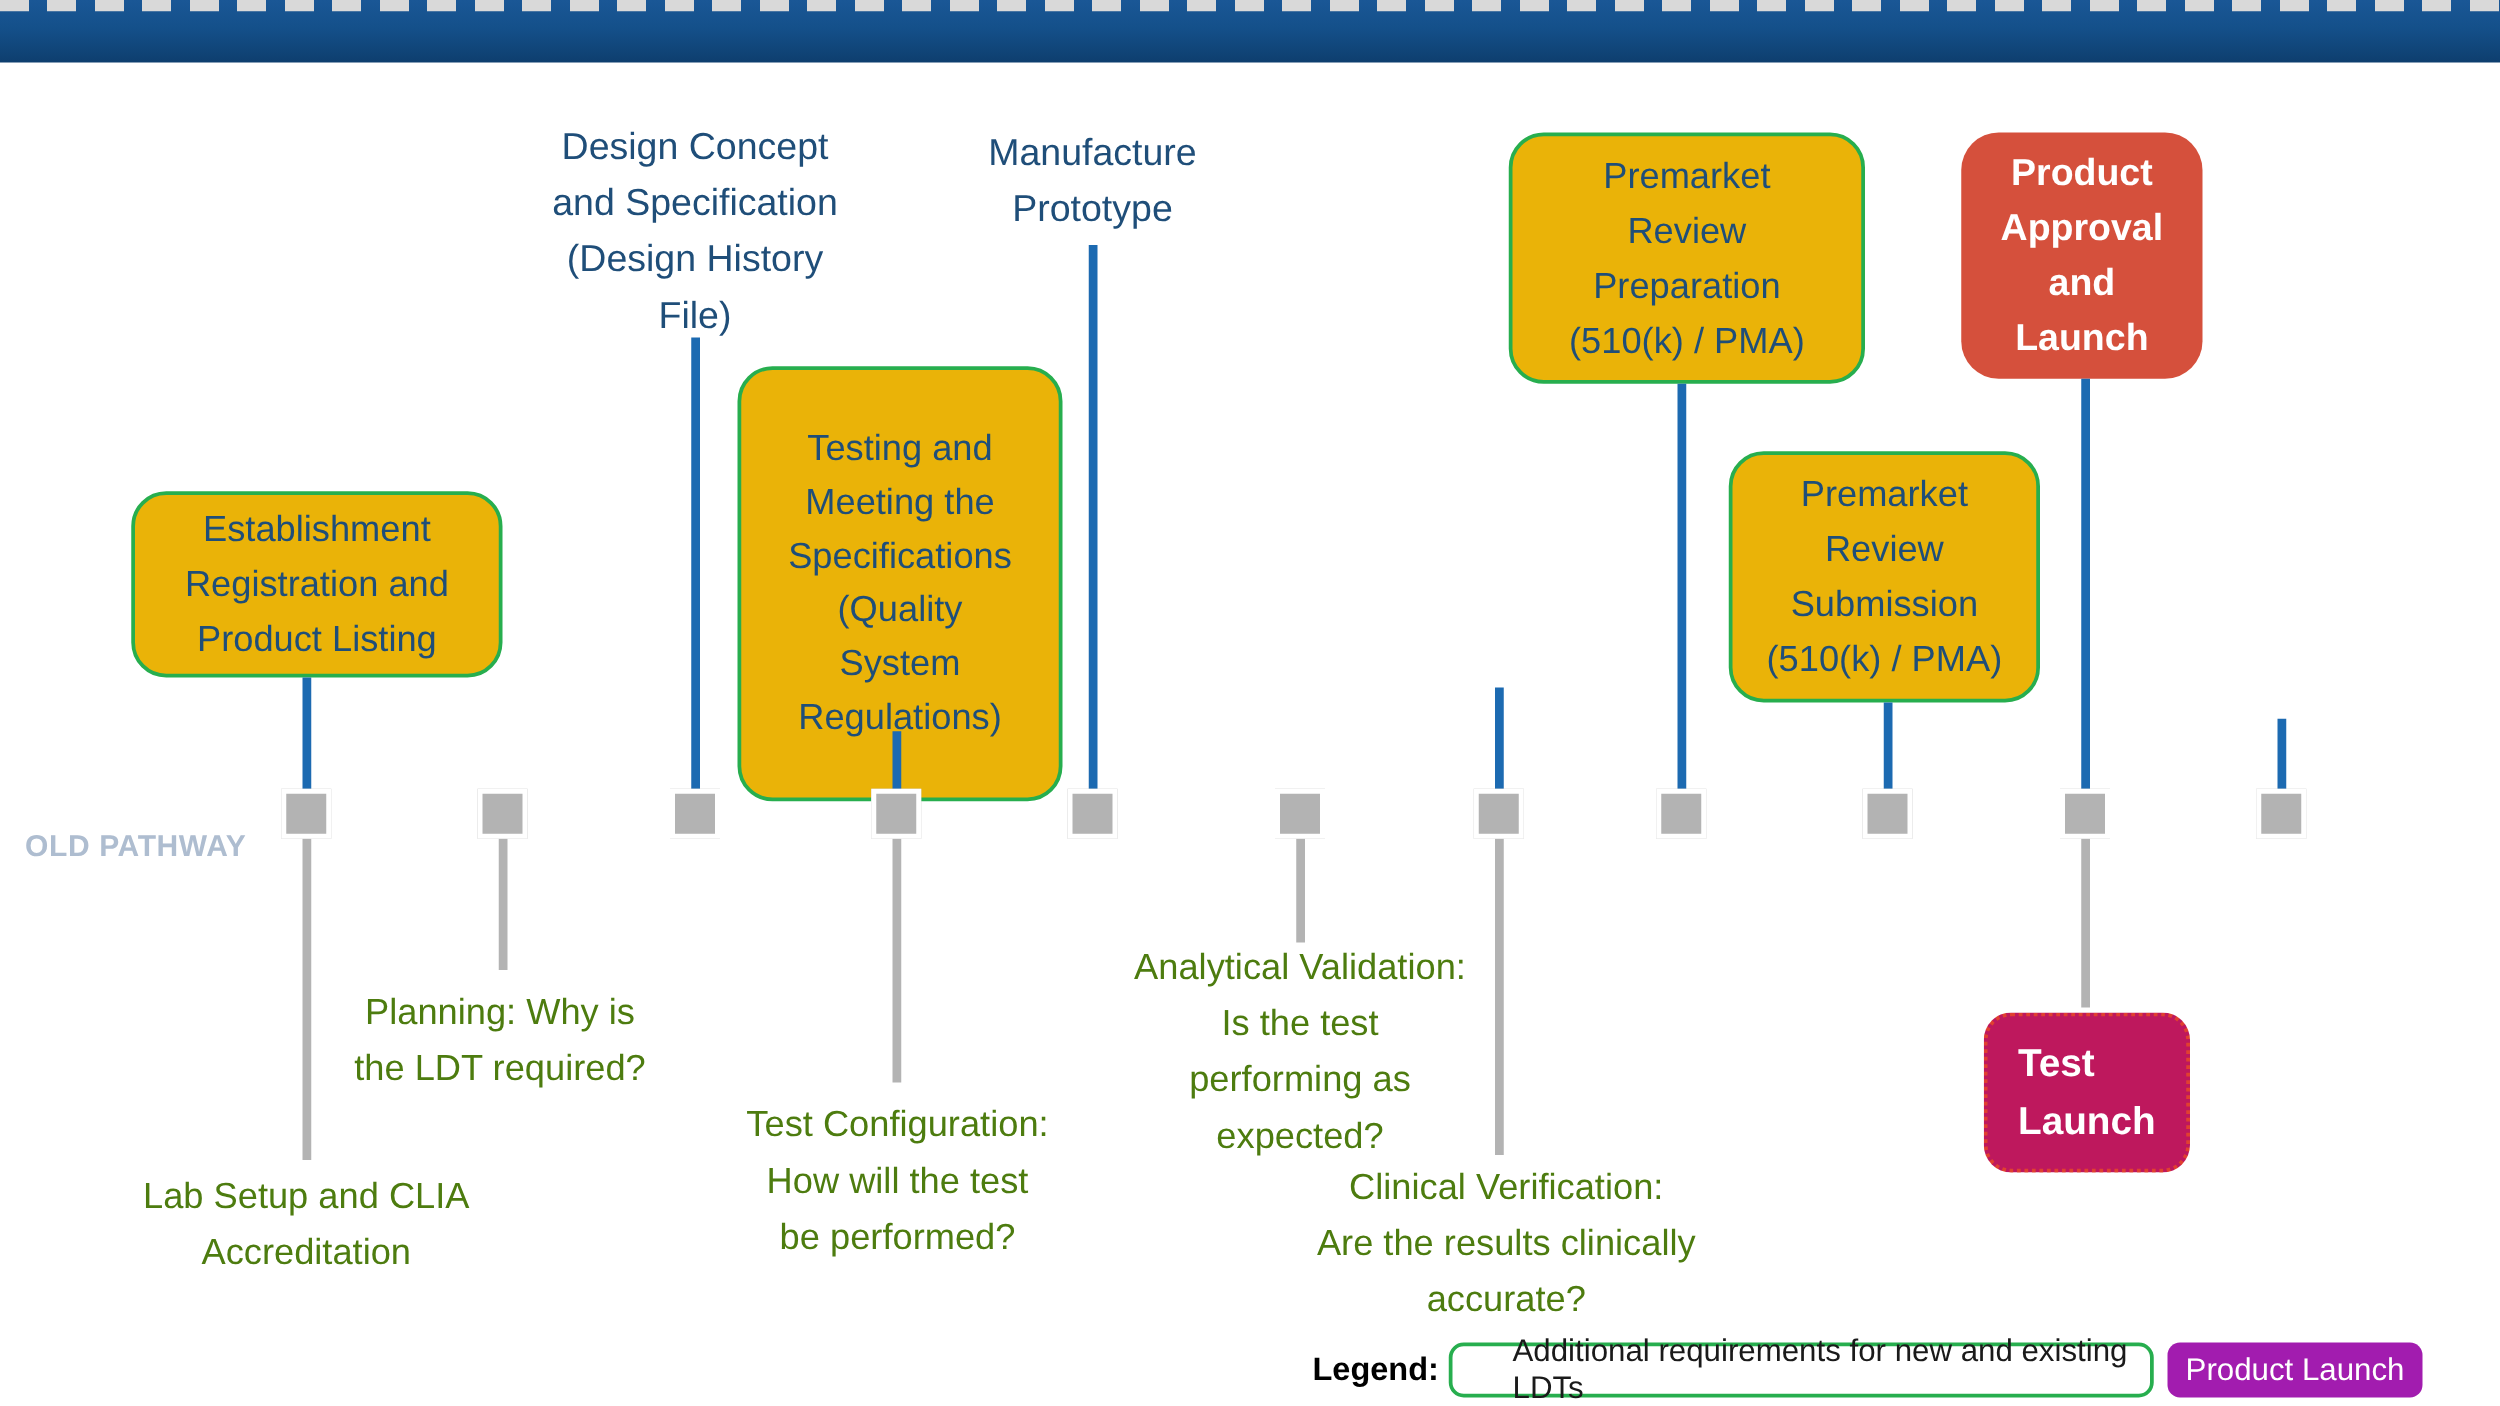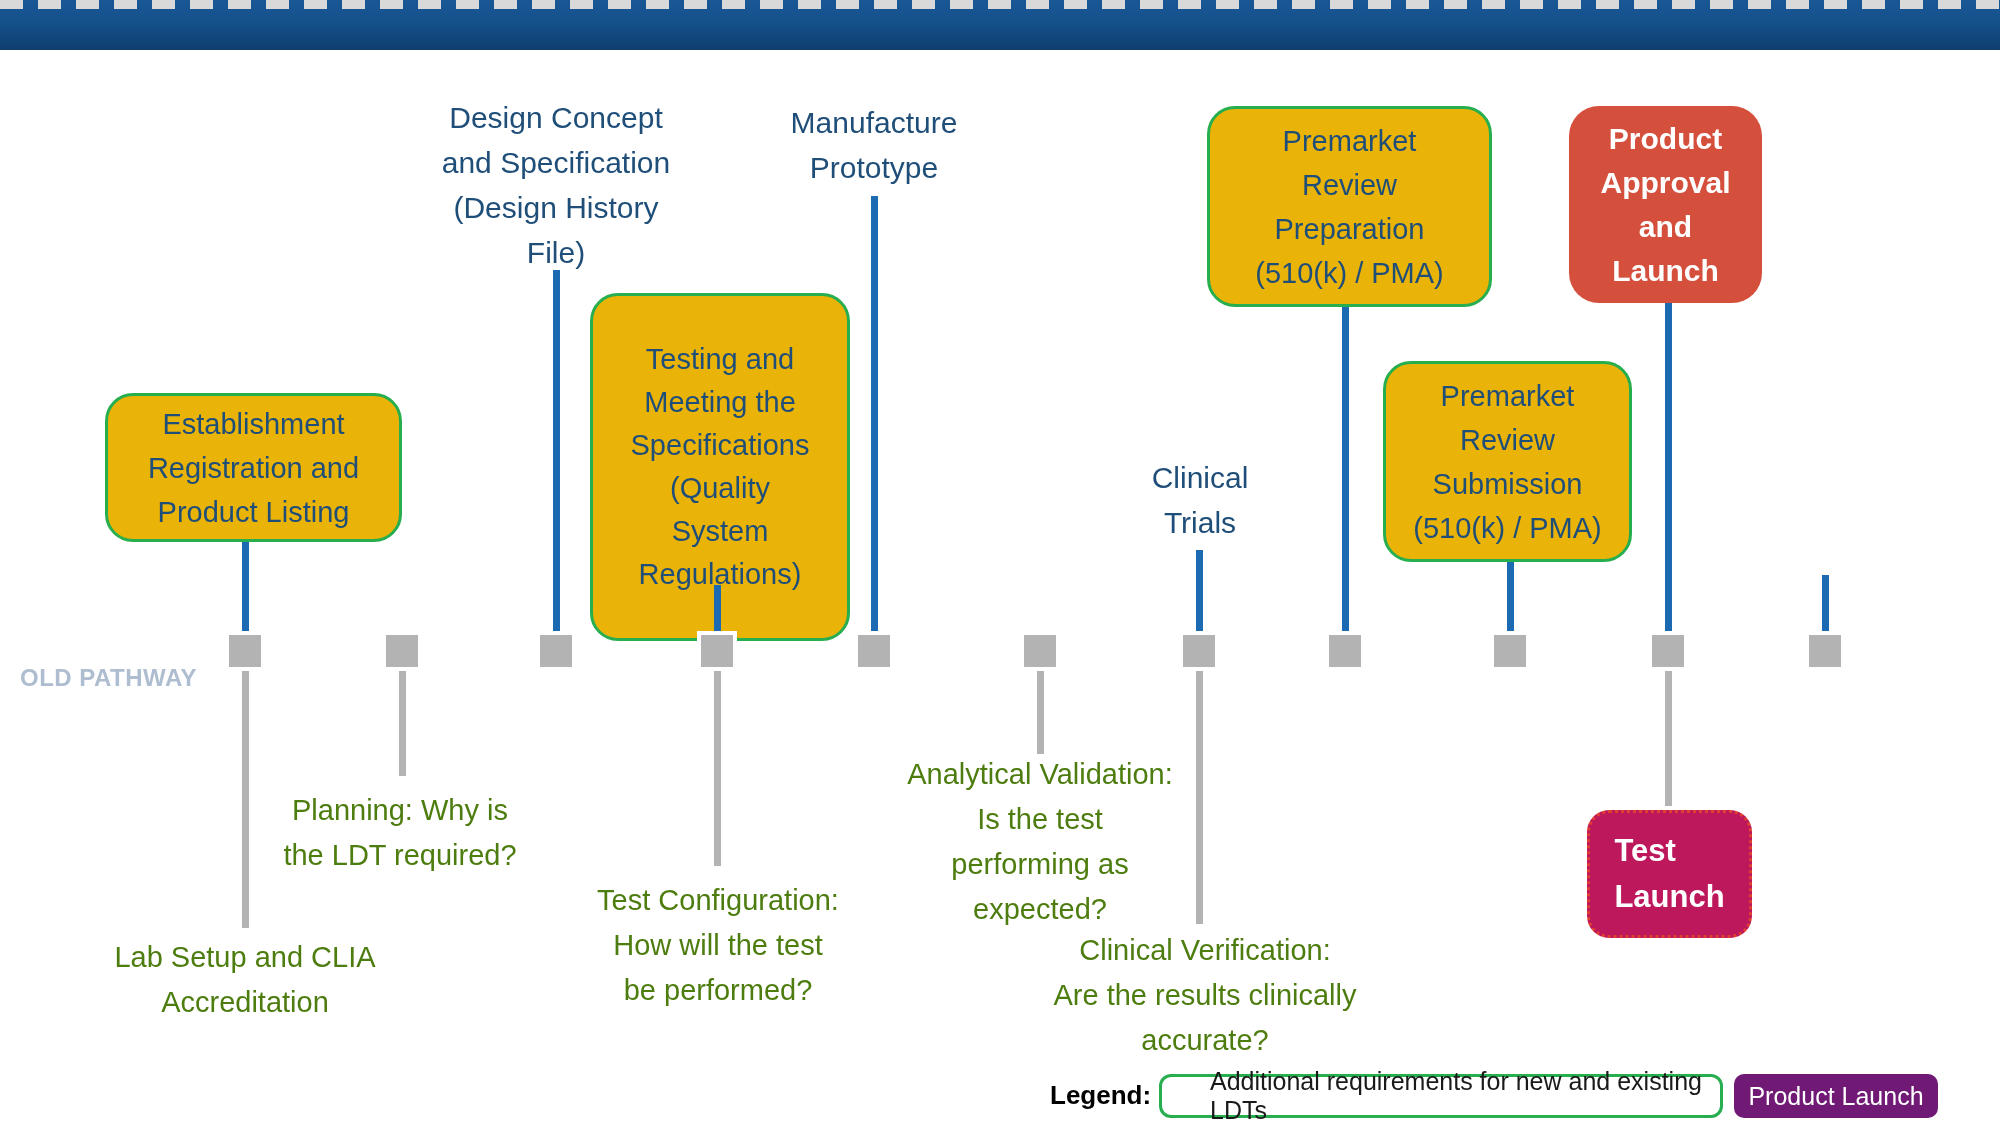--- a/index.html
+++ b/index.html
@@ -46,21 +46,21 @@
   }
   .vline{width:7px;z-index:3;}
   .blue-line{background:#1c6ab1;}
   .gray-line{background:#b3b3b3;}
   .legend-label{color:#000000;font-weight:bold;font-size:26px;}
   .legend-green{
     background:#ffffff;border:3px solid #27ae4e;border-radius:12px;color:#1a1a1a;
     font-size:25px;display:flex;align-items:center;justify-content:center;box-sizing:border-box;
   }
   .legend-red{
-    background:#701a75;border-radius:10px;color:#ffffff;font-size:25px;
+    background:#a21caf;border-radius:10px;color:#ffffff;font-size:25px;
     display:flex;align-items:center;justify-content:center;box-sizing:border-box;
   }
   .red-mark{background:#c00000;}
 </style>
 </head>
 <body>
 
 <div class="canvas">
 
   <div class="abs red-mark" style="left:38px;top:8px;width:34px;height:22px;"></div>
@@ -113,22 +113,20 @@
   <div class="abs green-box pre" style="left:590px;top:293px;width:260px;height:348px;font-size:29px;line-height:43px;">Testing and
 Meeting the
 Specifications
 (Quality
 System
 Regulations)</div>
 
   <div class="abs navy pre" style="left:744px;top:100px;width:260px;font-size:30px;line-height:45px;">Manufacture
 Prototype</div>
 
-  <div class="abs navy pre" style="left:1100px;top:455px;width:200px;font-size:30px;line-height:45px;">Clinical
-Trials</div>
 
   <div class="abs green-box pre" style="left:1207px;top:106px;width:285px;height:201px;font-size:29px;line-height:44px;">Premarket
 Review
 Preparation
 (510(k) / PMA)</div>
 
   <div class="abs green-box pre" style="left:1383px;top:361px;width:249px;height:201px;font-size:29px;line-height:44px;">Premarket
 Review
 Submission
 (510(k) / PMA)</div>

